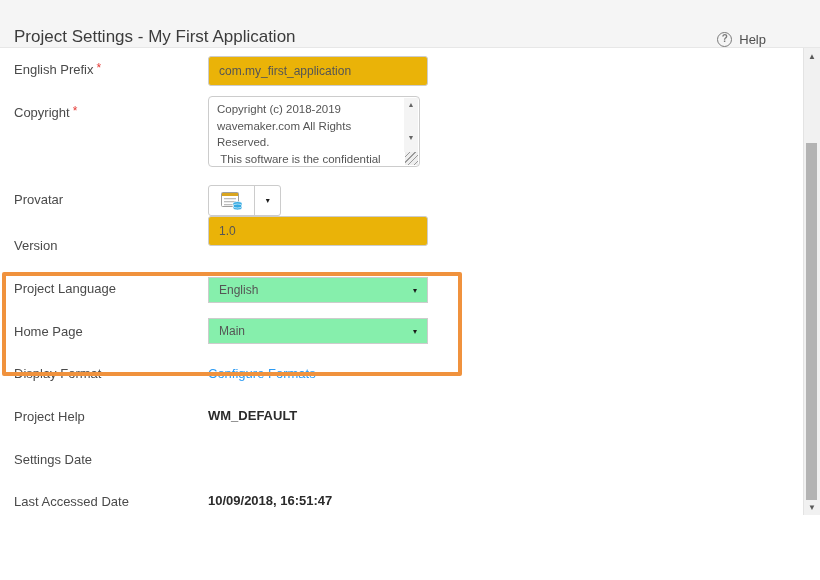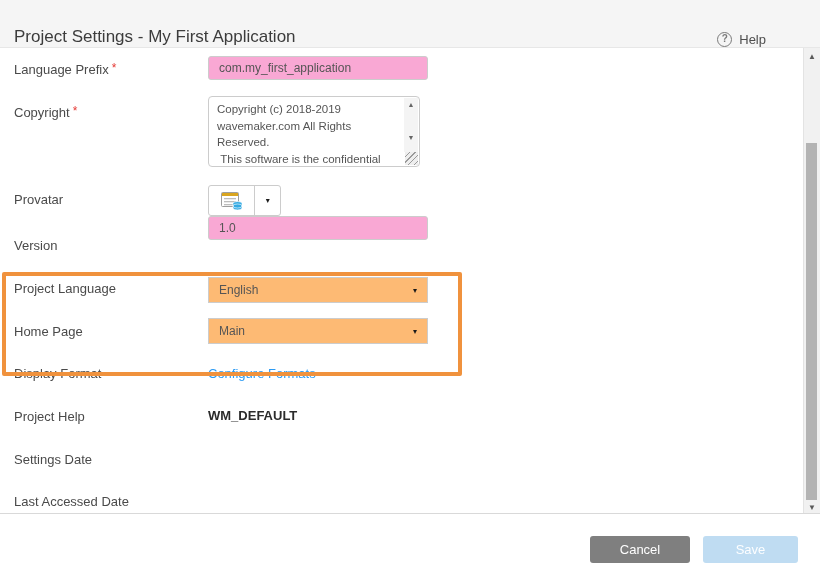--- a/index.html
+++ b/index.html
@@ -14,24 +14,24 @@
   .hdr-help { position:absolute; right:54px; display:flex; align-items:center; gap:7px; cursor:pointer; }
   .help-circle { width:15px; height:15px; border:1.4px solid #7a7a7a; border-radius:50%;
                  color:#7a7a7a; font-size:10px; line-height:12px; text-align:center; font-weight:bold; }
   .hdr-help-label { font-size:13px; color:#4d4d4d; }
 
   
   .content { position:absolute; top:48px; left:0; right:0; height:465px; background:#fff; }
   .lbl { position:absolute; left:14px; font-size:13px; color:#4a4a4a; white-space:nowrap; }
   .req { color:#e53935; margin-left:3px; font-size:12px; vertical-align:2px; }
   .ctl { position:absolute; left:208px; width:220px; }
-  .txt-input { height:24px; border:1px solid #ccc; border-radius:3px; background:#f9a8d4;
+  .txt-input { height:30px; border:1px solid #ccc; border-radius:3px; background:#eab308;
                font-family:"Liberation Sans",sans-serif; font-size:12px; color:#555;
                padding:0 10px; width:220px; outline:none; }
-  .fake-select { height:26px; border:1px solid #ccc; border-radius:0; background:#fdba74;
+  .fake-select { height:26px; border:1px solid #ccc; border-radius:0; background:#86efac;
                  font-size:12px; color:#555; padding:0 10px; display:flex; align-items:center;
                  justify-content:space-between; cursor:pointer; }
   .sel-caret { font-size:8px; color:#1a1a1a; }
   .link { font-size:13px; color:#2b9af3; cursor:pointer; text-decoration:none; }
   .ro-val { font-size:13px; font-weight:bold; color:#2b2b2b; }
 
   
   .ta { position:absolute; left:208px; width:212px; height:71px; border:1px solid #ccc;
         border-radius:4px; background:#fff; overflow:hidden; }
   .ta-text { position:absolute; left:8px; top:4px; right:16px; bottom:0;
@@ -76,21 +76,21 @@
   <div class="hdr">
     <div class="hdr-title">Project Settings - My First Application</div>
     <div class="hdr-help">
       <span class="help-circle">?</span>
       <span class="hdr-help-label">Help</span>
     </div>
   </div>
 
   <div class="content">
 
-    <span class="lbl" style="top:13px"><span>Language Prefix</span><span class="req">*</span></span>
+    <span class="lbl" style="top:13px"><span>English Prefix</span><span class="req">*</span></span>
     <input class="txt-input ctl" style="top: 8px;" type="text" value="com.my_first_application">
 
     <span class="lbl" style="top:56px"><span>Copyright</span><span class="req">*</span></span>
     <div class="ta" style="top:48px">
       <div class="ta-text">Copyright (c) 2018-2019
 wavemaker.com All Rights Reserved.
  This software is the confidential and
 proprietary information of
 wavemaker.com You shall not</div>
       <div class="ta-sb">
@@ -140,26 +140,23 @@
     <a class="link ctl" style="top:318px" href="#">Configure Formats</a>
 
     <div class="hl-box"></div>
 
     <span class="lbl" style="top:361px">Project Help</span>
     <span class="ro-val ctl" style="top:360px">WM_DEFAULT</span>
 
     <span class="lbl" style="top:404px">Settings Date</span>
 
     <span class="lbl" style="top:446px">Last Accessed Date</span>
+    <span class="ro-val ctl" style="top:445px">10/09/2018, 16:51:47</span>
   </div>
 
   <div class="sb">
     <div class="sb-up">▲</div>
     <div class="sb-thumb"></div>
     <div class="sb-dn">▼</div>
   </div>
 
-  <div class="ftr">
-    <button class="btn btn-cancel">Cancel</button>
-    <button class="btn btn-save">Save</button>
-  </div>
 
 </div>
 
 </body></html>

